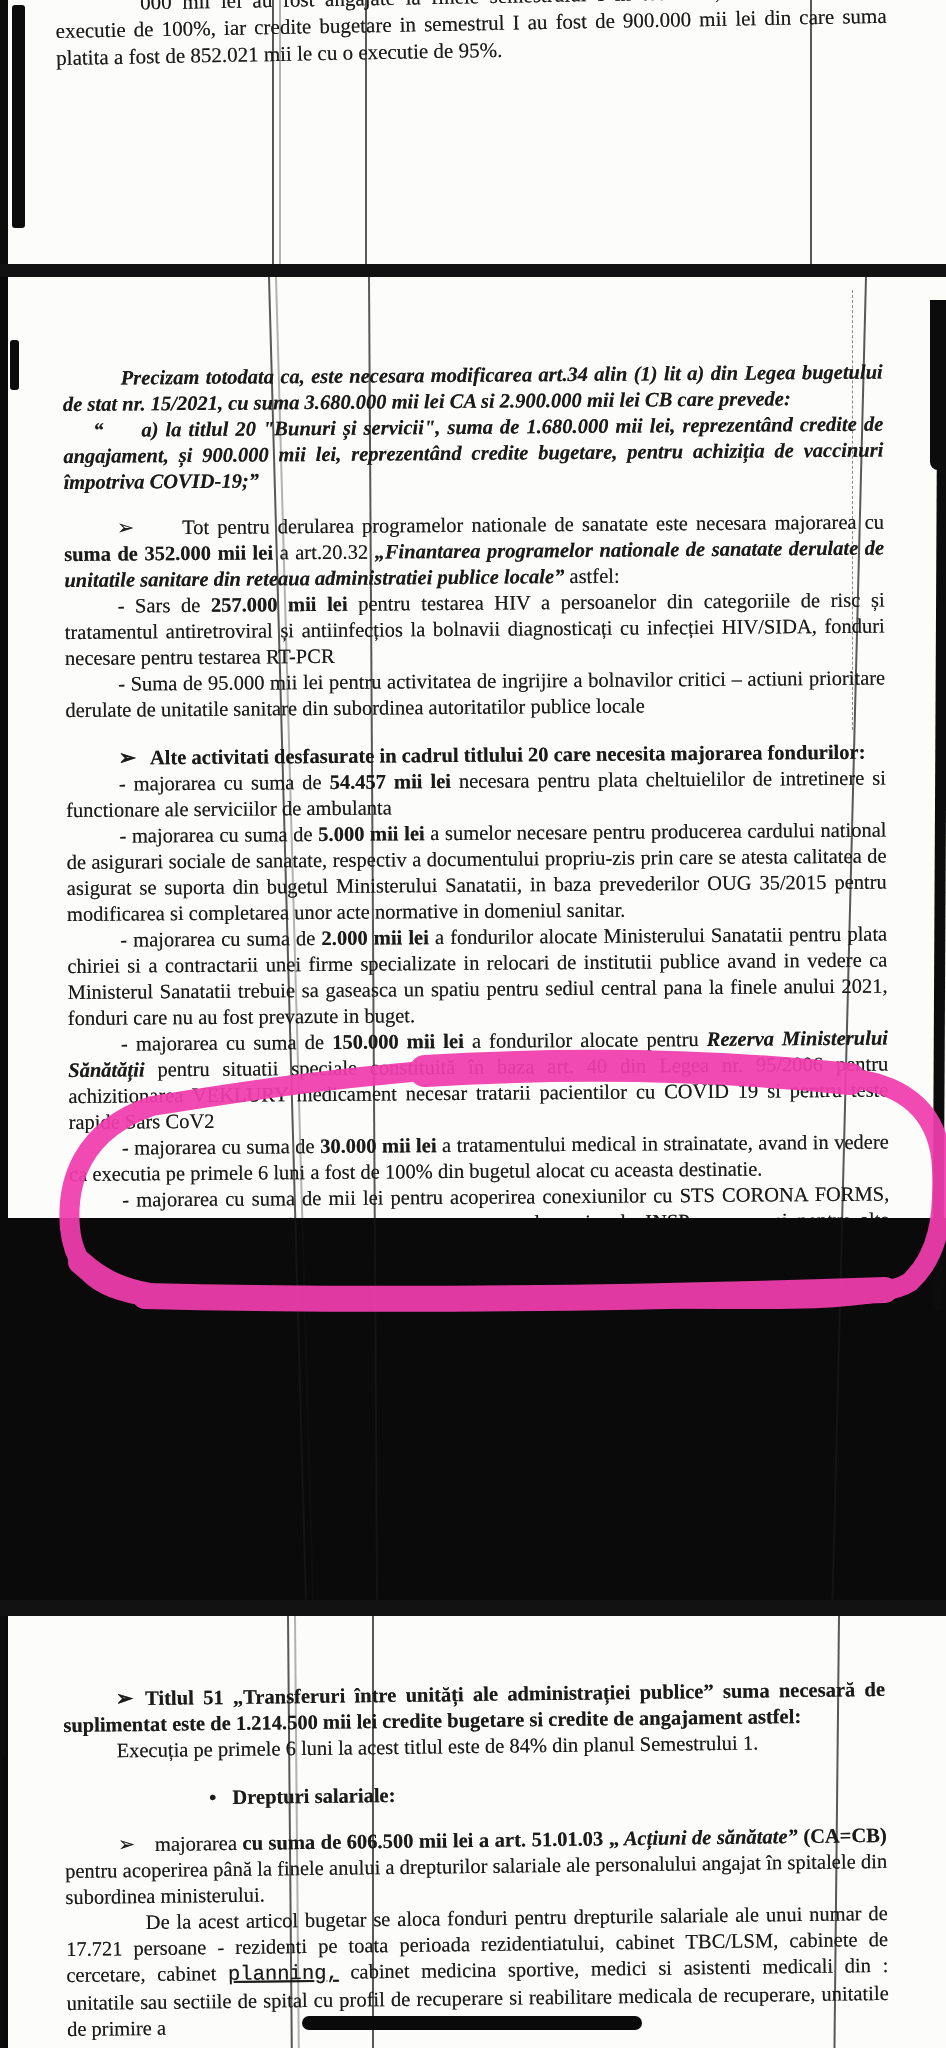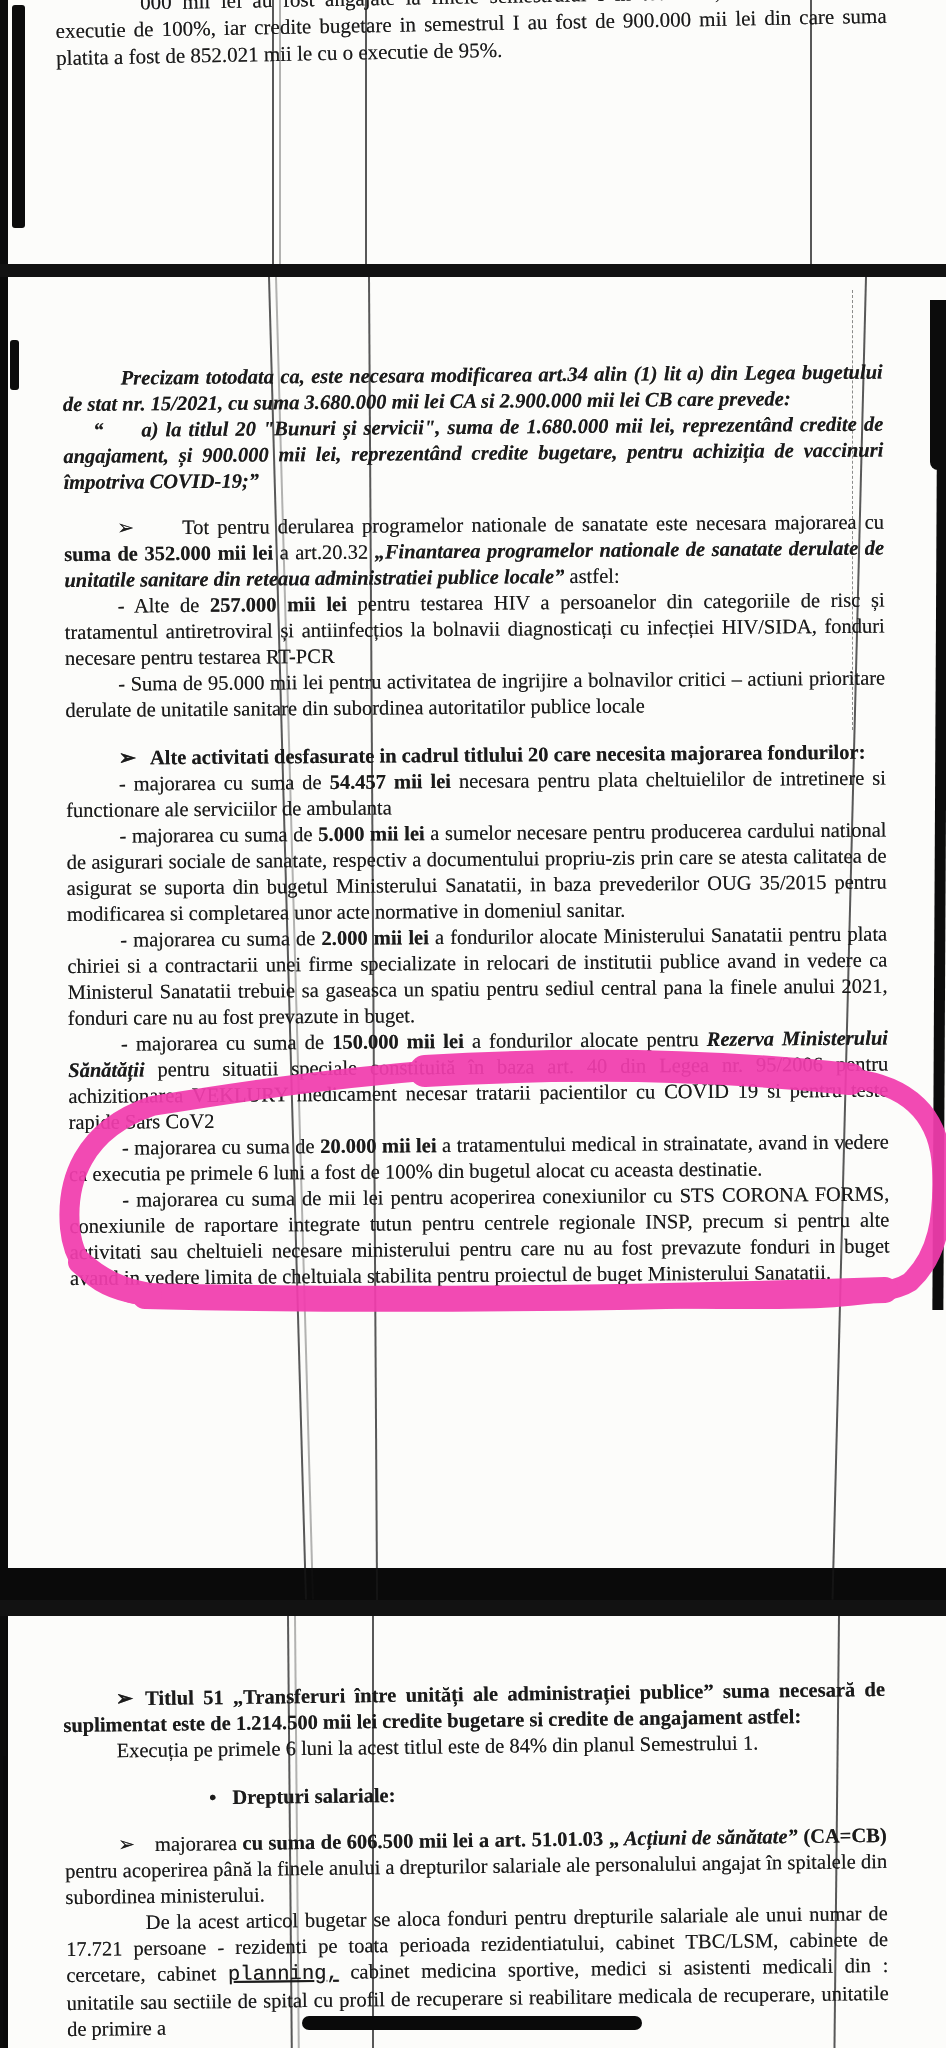--- a/index.html
+++ b/index.html
@@ -3,21 +3,21 @@
 <meta charset="utf-8">
 <style>
   html,body{margin:0;padding:0;}
   body{
     width:946px;height:2048px;position:relative;overflow:hidden;
     background:#0a0a0a;
     font-family:"Liberation Serif", serif;
   }
   .page{position:absolute;left:8px;width:938px;background:#fcfcfa;overflow:hidden;}
   #page1{top:0;height:264px;}
-  #page2{top:277px;height:1291px;}
+  #page2{top:277px;height:941px;}
   #page3{top:1616px;height:556px;}
   .sep{position:absolute;left:0;width:946px;background:#121212;z-index:4;}
   #sep1{top:264px;height:13px;}
   #sep2{top:1600px;height:16px;}
 
   .textblock{
     position:relative;color:#1b1b1b;
     text-align:justify;
     text-shadow:0 0 .45px rgba(10,10,10,.6);
     z-index:3;
@@ -57,28 +57,28 @@
   <div class="textblock">
       <p style="text-indent: 85px;"><span>000 mii lei au fost angajate la finele semestrului I in totalitate, rezultand astfel o executie de 100%, iar credite bugetare in semestrul I au fost de 900.000 mii lei din care suma platita a fost de 852.021 mii le cu o executie de 95%.</span></p>
     </div>
 </div>
 <div class="sep" id="sep1"></div>
 <div class="page" id="page2">
   <div class="textblock">
       <p class="par-bi" style="text-indent: 58px;"><span>Precizam totodata ca, este necesara modificarea art.34 alin (1) lit a)  din Legea bugetului de stat nr. 15/2021, cu suma  3.680.000 mii lei CA si 2.900.000 mii lei CB care prevede:</span></p>
       <p class="par-bi" style="text-indent: 30px;"><span>“</span><span class="gap" style="width: 38px;"></span><span>a) la titlul 20 "Bunuri și servicii", suma de 1.680.000 mii lei, reprezentând credite de angajament, și 900.000 mii lei, reprezentând credite bugetare, pentru achiziția de vaccinuri împotriva COVID-19;”</span></p>
       <p style="text-indent: 53px; margin-top: 20px;"><span>➢</span><span class="gap" style="width: 48px;"></span><span>Tot pentru derularea programelor nationale de sanatate este necesara majorarea cu </span><span class="seg-b">suma de 352.000 mii lei</span><span> a art.20.32 </span><span class="seg-bi">„Finantarea programelor nationale de sanatate derulate de unitatile sanitare din reteaua administratiei publice locale”</span><span> astfel:</span></p>
-      <p style="text-indent: 53px;"><span>- Alte de </span><span class="seg-b">257.000 mii lei</span><span> pentru testarea HIV a persoanelor din categoriile de risc și tratamentul antiretroviral și antiinfecțios la bolnavii diagnosticați cu infecției HIV/SIDA, fonduri necesare pentru testarea RT-PCR</span></p>
+      <p style="text-indent: 53px;"><span>- Sars de </span><span class="seg-b">257.000 mii lei</span><span> pentru testarea HIV a persoanelor din categoriile de risc și tratamentul antiretroviral și antiinfecțios la bolnavii diagnosticați cu infecției HIV/SIDA, fonduri necesare pentru testarea RT-PCR</span></p>
       <p style="text-indent: 53px;"><span>- Suma de 95.000 mii lei pentru activitatea de ingrijire a bolnavilor critici – actiuni prioritare derulate de unitatile sanitare din subordinea autoritatilor publice locale</span></p>
       <p class="par-b" style="text-indent: -10px; margin-top: 22px; padding-left: 63px;"><span>➢</span><span class="gap" style="width: 14px;"></span><span>Alte activitati desfasurate in cadrul titlului 20 care necesita majorarea fondurilor:</span></p>
       <p style="text-indent: 53px;"><span>- majorarea cu suma de </span><span class="seg-b">54.457 mii lei</span><span> necesara pentru plata cheltuielilor de intretinere si functionare ale serviciilor de ambulanta</span></p>
       <p style="text-indent: 53px;"><span>- majorarea cu suma de </span><span class="seg-b">5.000 mii lei</span><span> a sumelor necesare pentru producerea cardului national de asigurari sociale de sanatate, respectiv a documentului propriu-zis prin care se atesta calitatea de asigurat se suporta din bugetul Ministerului Sanatatii,  in baza prevederilor OUG 35/2015 pentru modificarea si completarea unor acte normative in domeniul sanitar.</span></p>
       <p style="text-indent: 53px;"><span>- majorarea cu suma de </span><span class="seg-b">2.000 mii lei</span><span> a fondurilor alocate Ministerului Sanatatii pentru plata chiriei  si a contractarii unei firme specializate in relocari de institutii publice avand in vedere ca Ministerul Sanatatii trebuie sa gaseasca un spatiu pentru sediul central pana la finele anului 2021, fonduri care nu au fost prevazute in buget.</span></p>
       <p style="text-indent: 53px;"><span>- majorarea cu suma de </span><span class="seg-b">150.000 mii lei</span><span> a fondurilor alocate pentru </span><span class="seg-bi">Rezerva Ministerului Sănătății</span><span> pentru situatii speciale constituită în baza art. 40 din Legea nr. 95/2006 pentru achizitionarea VEKLURY medicament necesar tratarii pacientilor cu COVID 19 si pentru teste rapide Sars CoV2</span></p>
-      <p style="text-indent: 53px;"><span>- majorarea cu suma de </span><span class="seg-b">20.000 mii lei</span><span>  a tratamentului medical in strainatate, avand in vedere ca executia pe primele 6 luni a fost de 100% din bugetul alocat cu aceasta destinatie.</span></p>
+      <p style="text-indent: 53px;"><span>- majorarea cu suma de </span><span class="seg-b">30.000 mii lei</span><span>  a tratamentului medical in strainatate, avand in vedere ca executia pe primele 6 luni a fost de 100% din bugetul alocat cu aceasta destinatie.</span></p>
       <p style="text-indent: 53px;"><span>- majorarea cu suma de mii lei pentru acoperirea conexiunilor cu STS CORONA FORMS, conexiunile de raportare integrate tutun pentru centrele regionale INSP, precum si pentru alte activitati sau cheltuieli necesare ministerului pentru care nu au fost prevazute fonduri in buget avand in vedere limita de cheltuiala stabilita pentru proiectul de buget Ministerului Sanatatii.</span></p>
     </div>
 </div>
 <div class="sep" id="sep2"></div>
 <div class="page" id="page3">
   <div class="textblock">
       <p class="par-b" style="text-indent: 53px;"><span>➢</span><span class="gap" style="width: 12px;"></span><span>Titlul 51 „Transferuri între unități ale administrației publice” suma necesară de suplimentat este de 1.214.500 mii lei  credite bugetare si credite de angajament astfel:</span></p>
       <p style="text-indent: 53px;"><span>Execuția pe primele 6 luni la acest titlul este de 84% din planul Semestrului 1.</span></p>
       <p class="par-b" style="text-indent: 145px; margin-top: 22px;"><span>•</span><span class="gap" style="width: 16px;"></span><span>Drepturi salariale:</span></p>
       <p style="text-indent: 53px; margin-top: 20px;"><span>➢</span><span class="gap" style="width: 20px;"></span><span>majorarea </span><span class="seg-b">cu suma de 606.500 mii lei a art. 51.01.03 „</span><span class="seg-bi"> Acțiuni de sănătate”</span><span> </span><span class="seg-b">(CA=CB)</span><span> pentru acoperirea până la finele anului a drepturilor salariale ale personalului angajat în spitalele din subordinea ministerului.</span></p>

